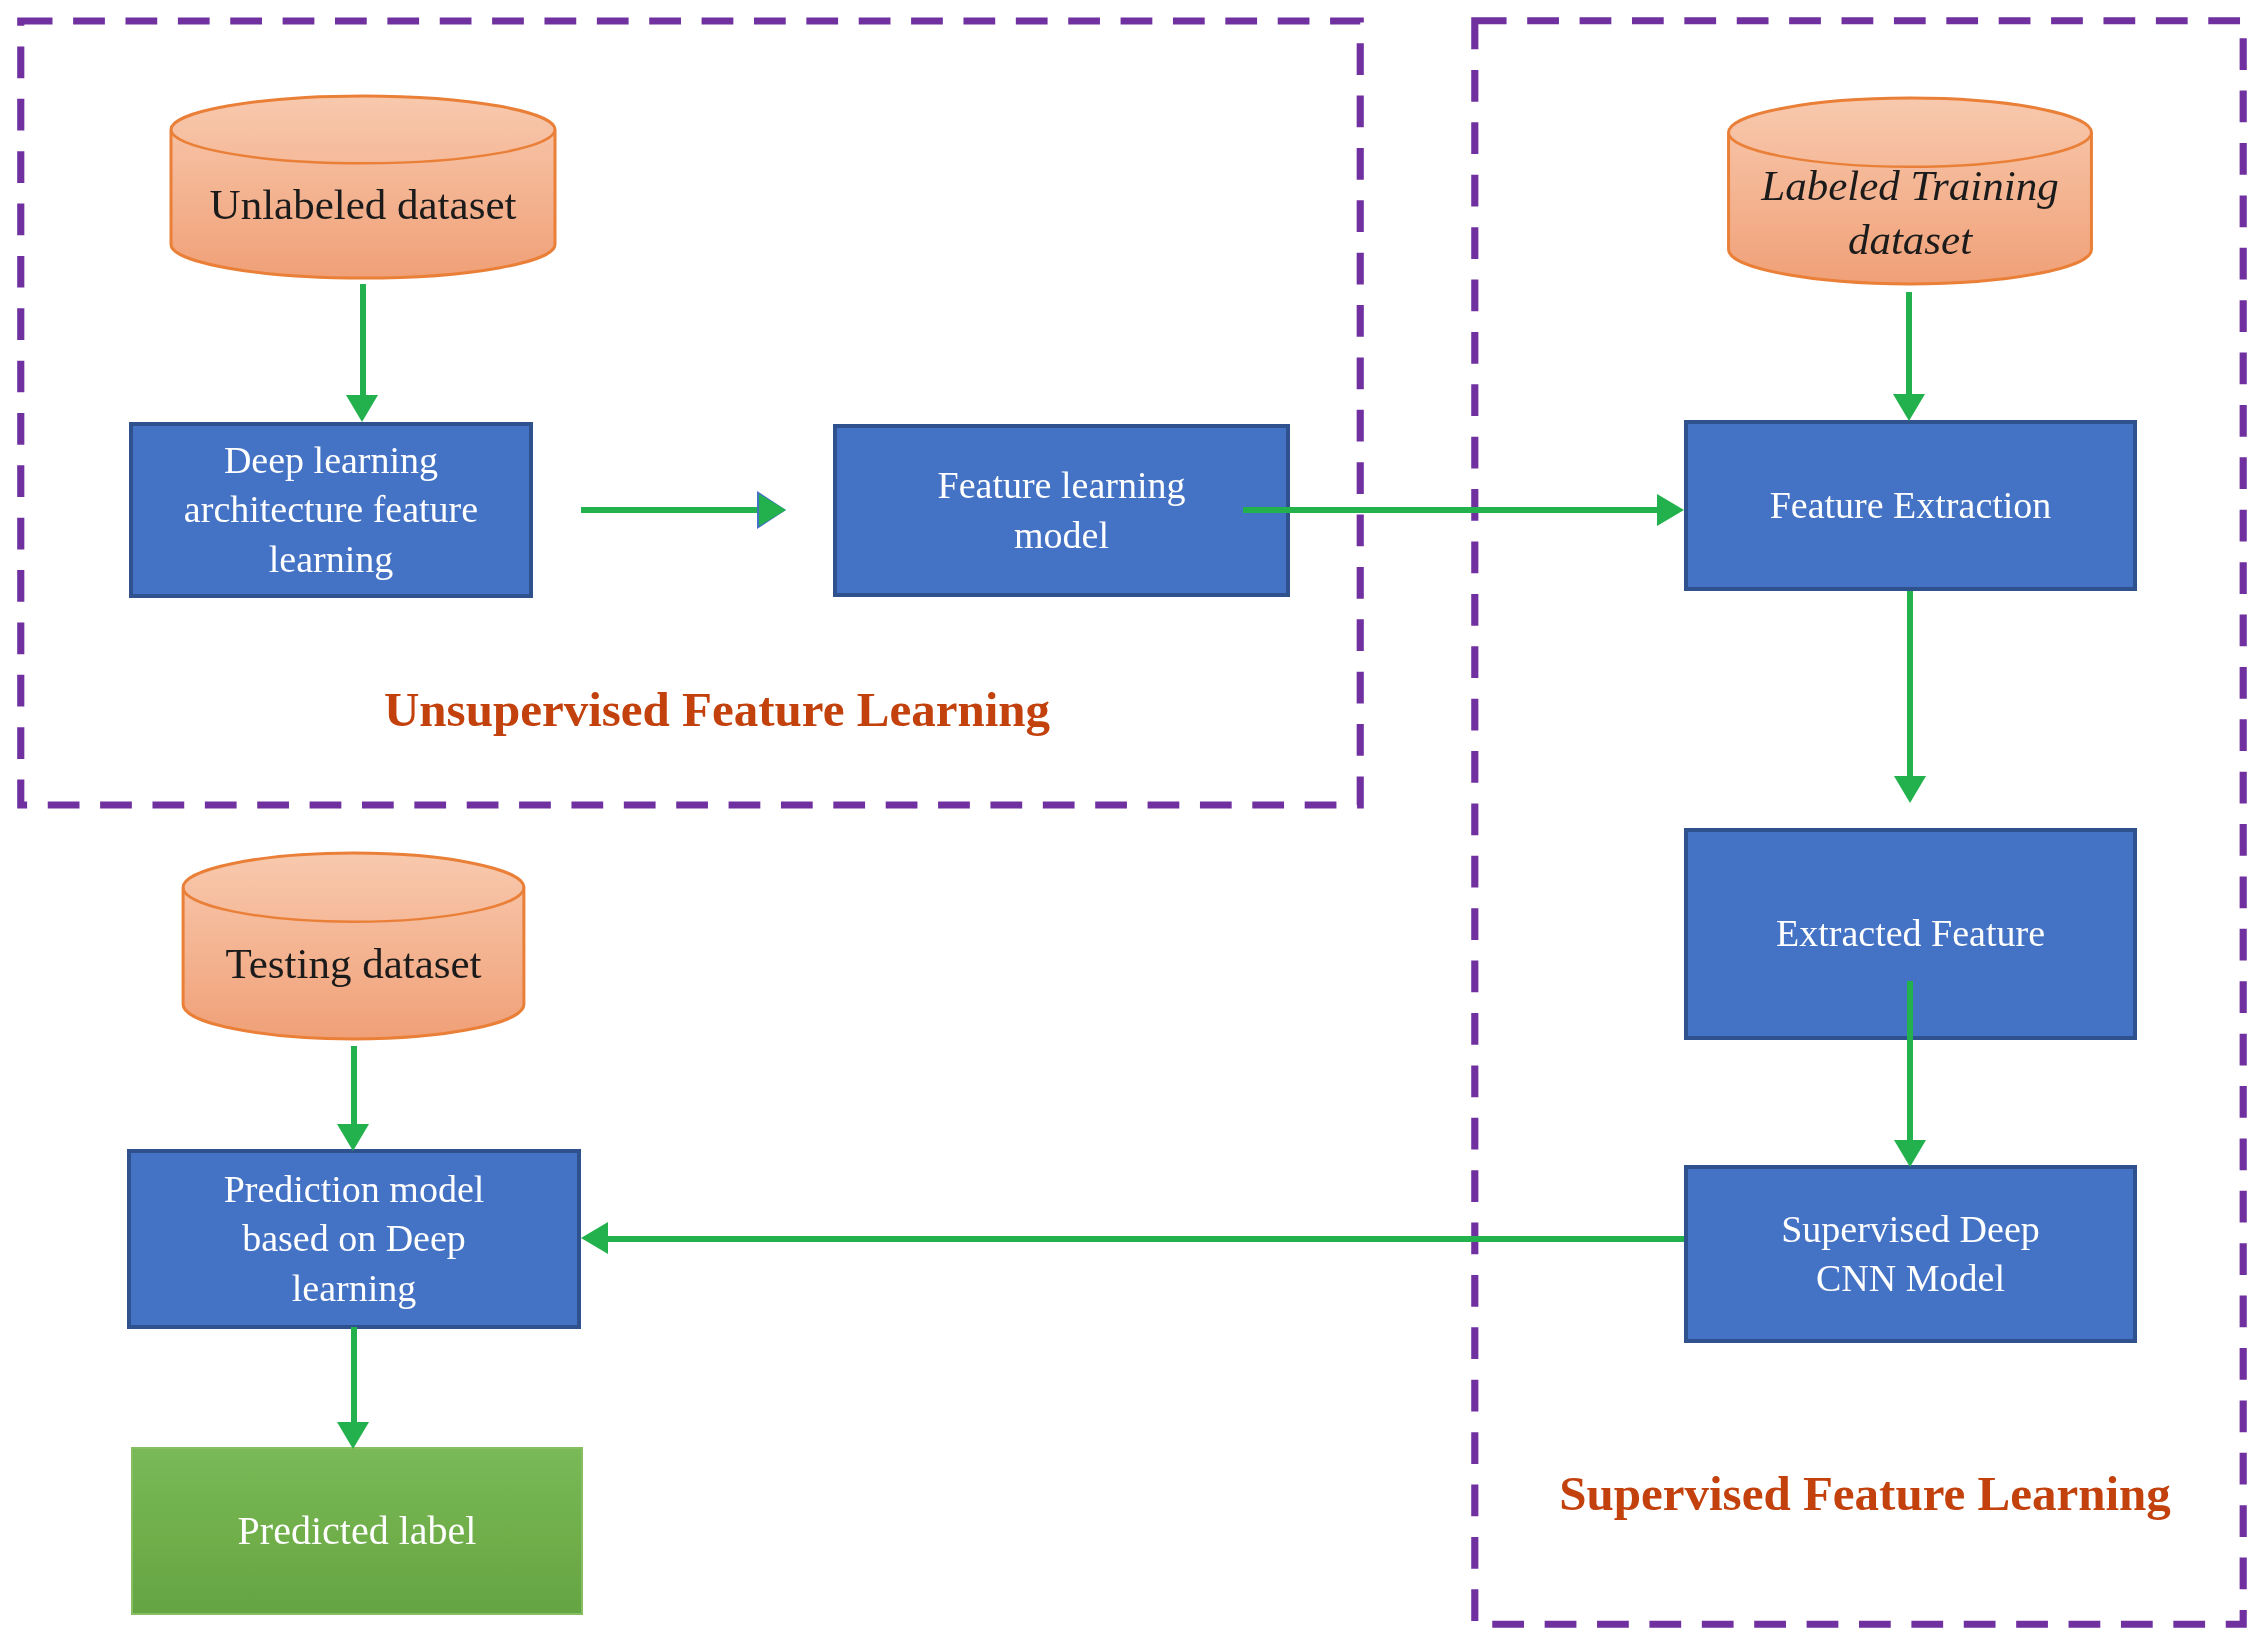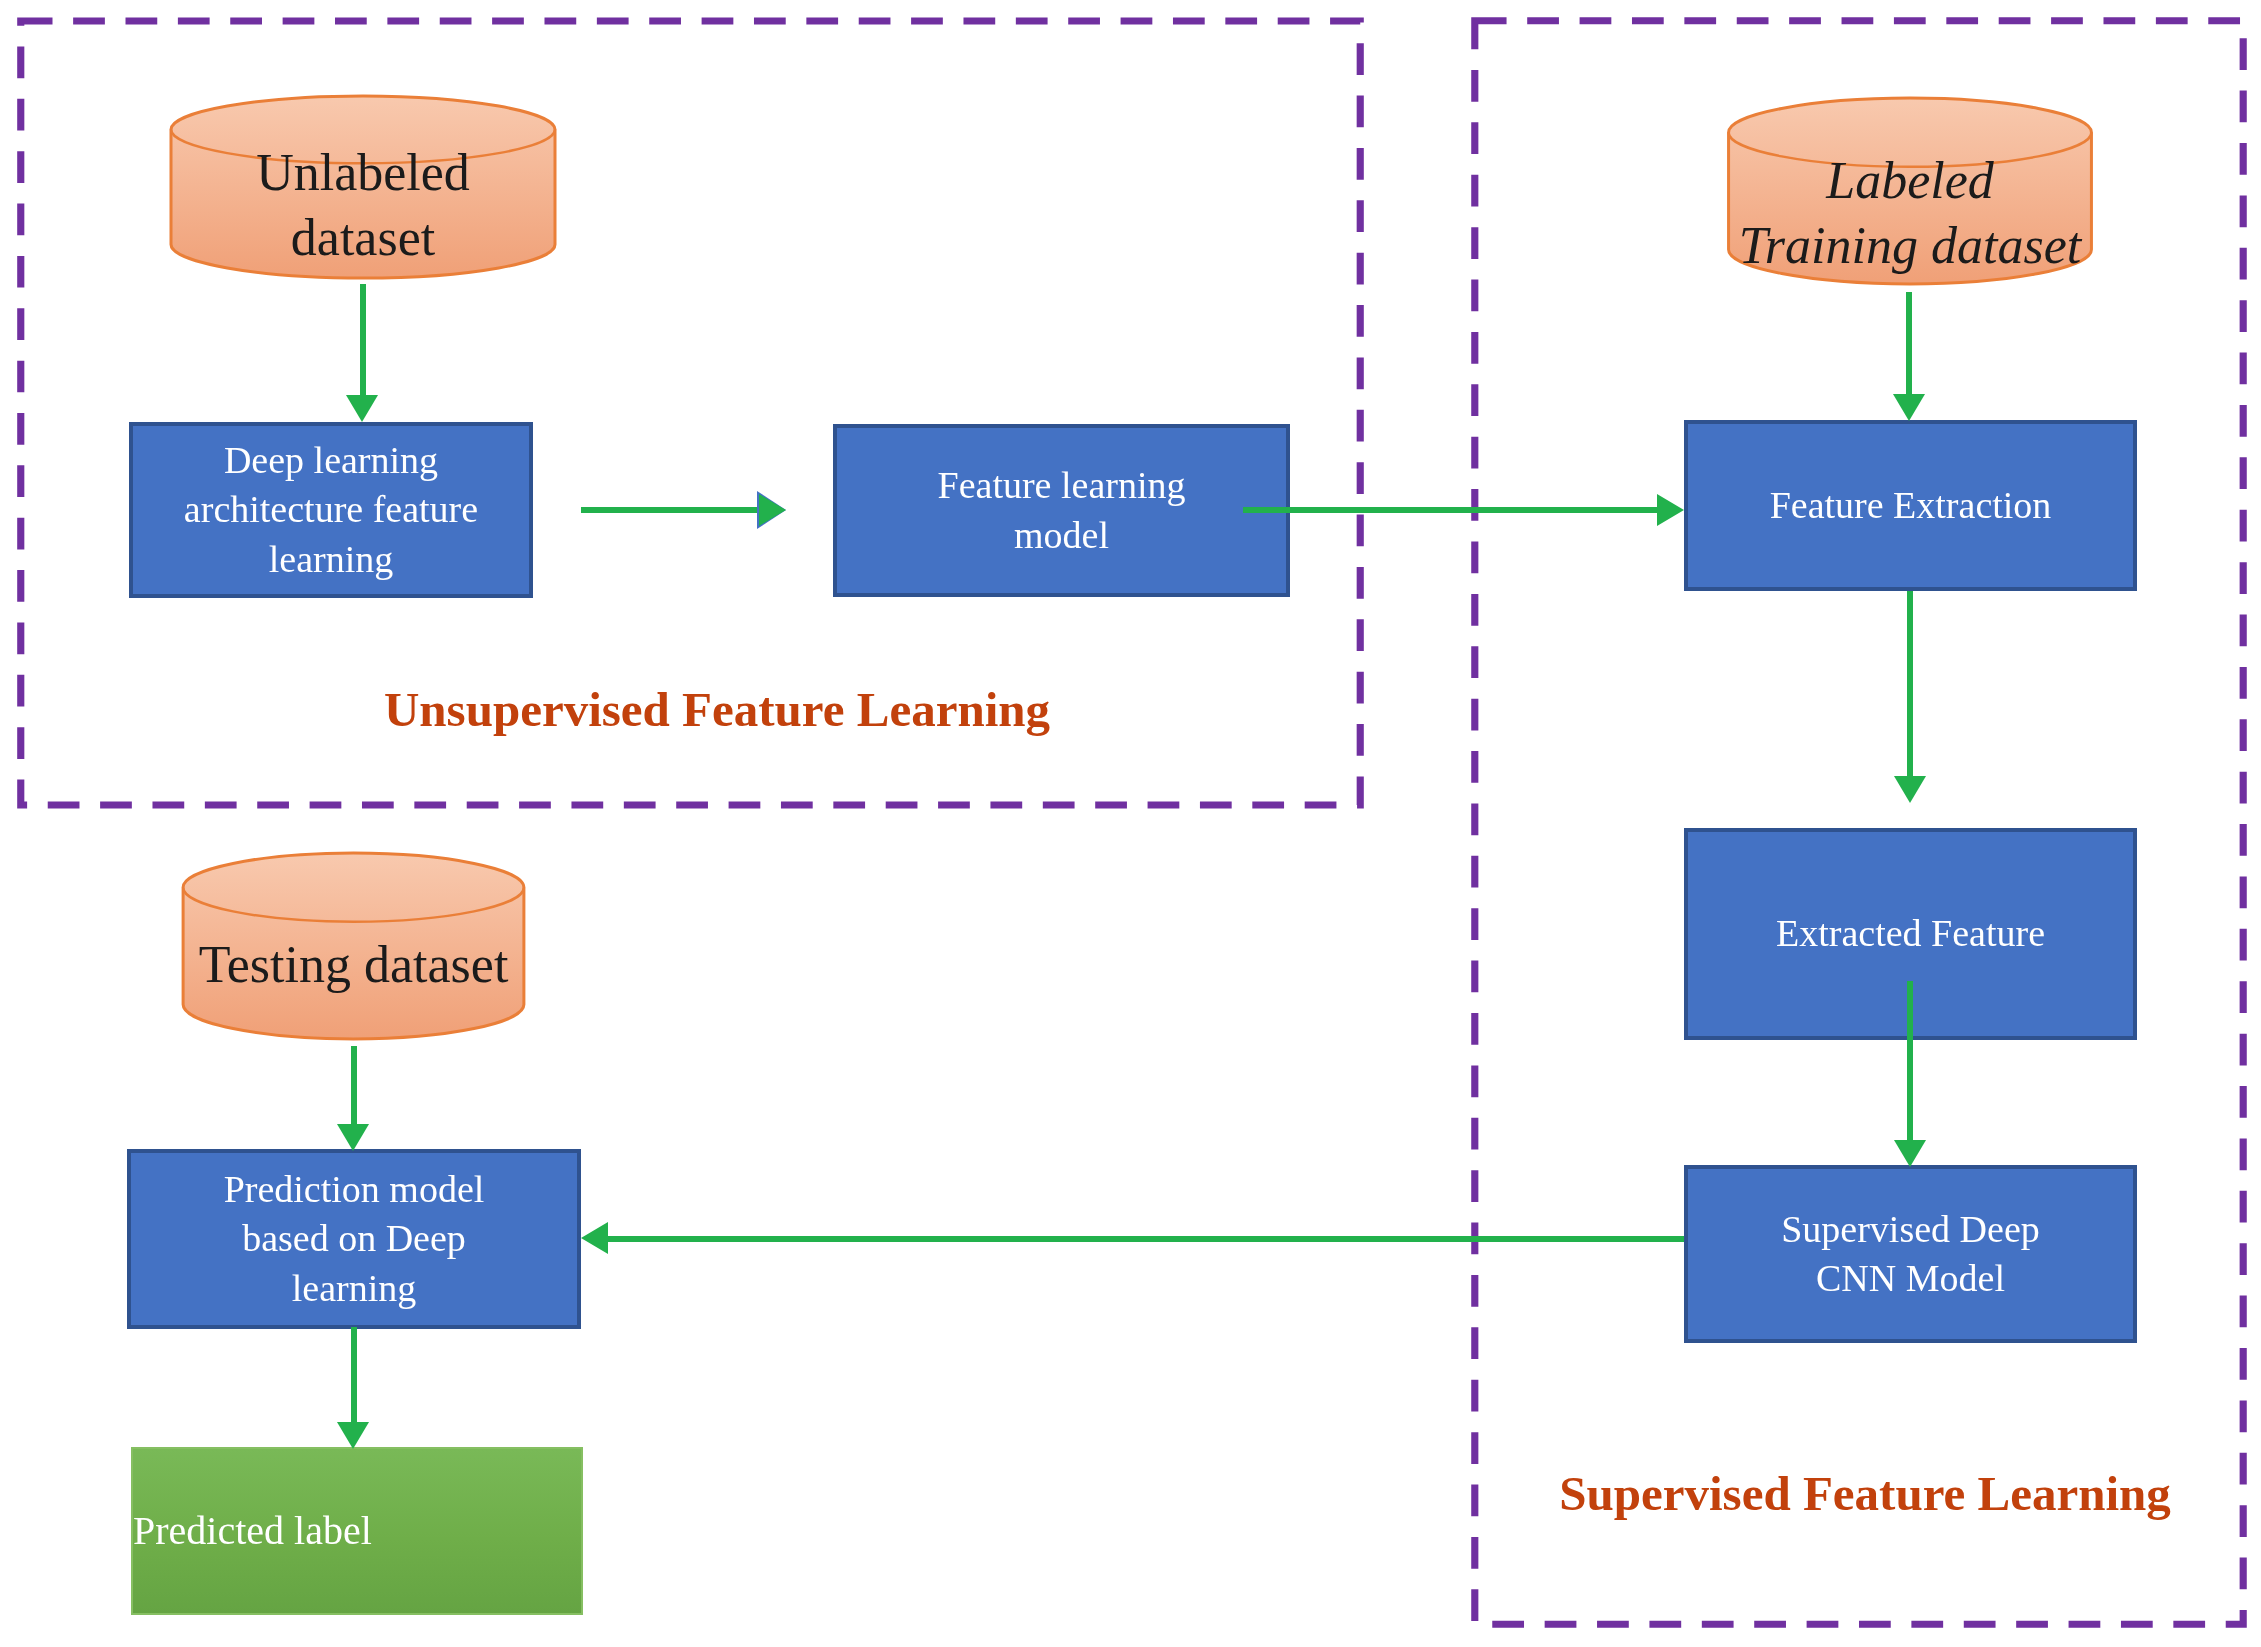--- a/index.html
+++ b/index.html
@@ -29,34 +29,34 @@
     text-align:center;
     font-size:38px;line-height:1.3;
     box-sizing:border-box;
     padding:0 24px;
   }
   .obox{
     position:absolute;
     background:linear-gradient(180deg,#79b957 0%, var(--green-fill) 55%, #65a443 100%);
     border:2.4px solid #86bf62;
     color:#ffffff;
-    display:flex;align-items:center;justify-content:flex-start;
+    display:flex;align-items:center;justify-content:center;
     text-align:center;
     font-size:40px;line-height:1.3;
     box-sizing:border-box;
   }
 
   
   .cyl{position:absolute;}
   .cyl svg{position:absolute;left:0;top:0;width:100%;height:100%;}
   .cyl .cyl-label{
     position:absolute;left:4%;right:4%;top:28%;height:60%;
     display:flex;align-items:center;justify-content:center;
     text-align:center;color:#1b1b1b;
-    font-size:52px;line-height:1.25;
+    font-size:43px;line-height:1.25;
   }
 
   
   .section-label{
     position:absolute;
     transform:translateX(-50%);
     font-weight:700;
     font-size:49px;
     color:#c2410c;
     white-space:nowrap;

